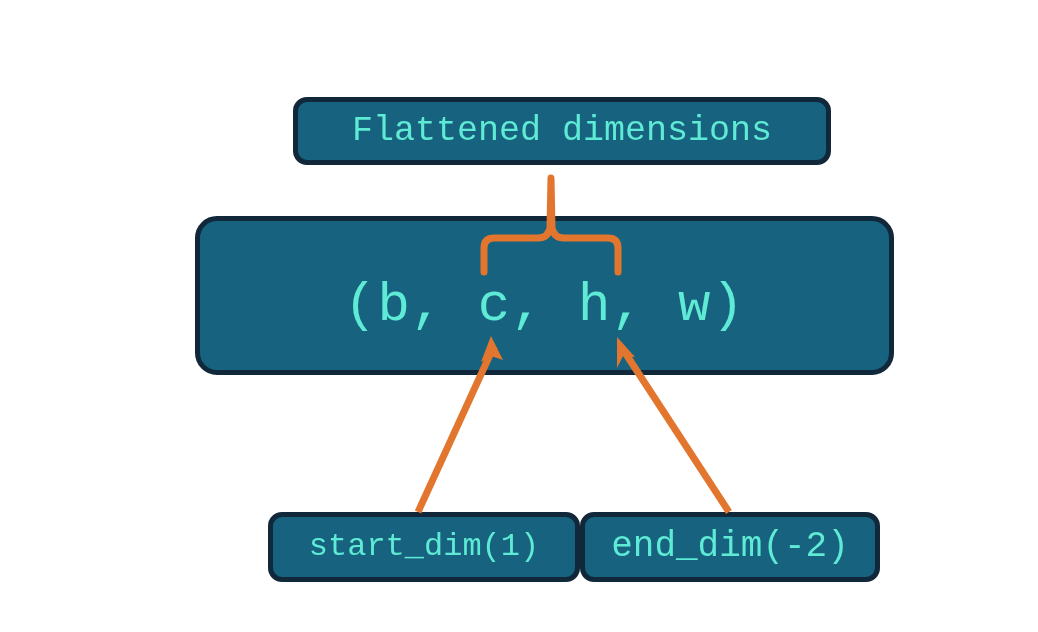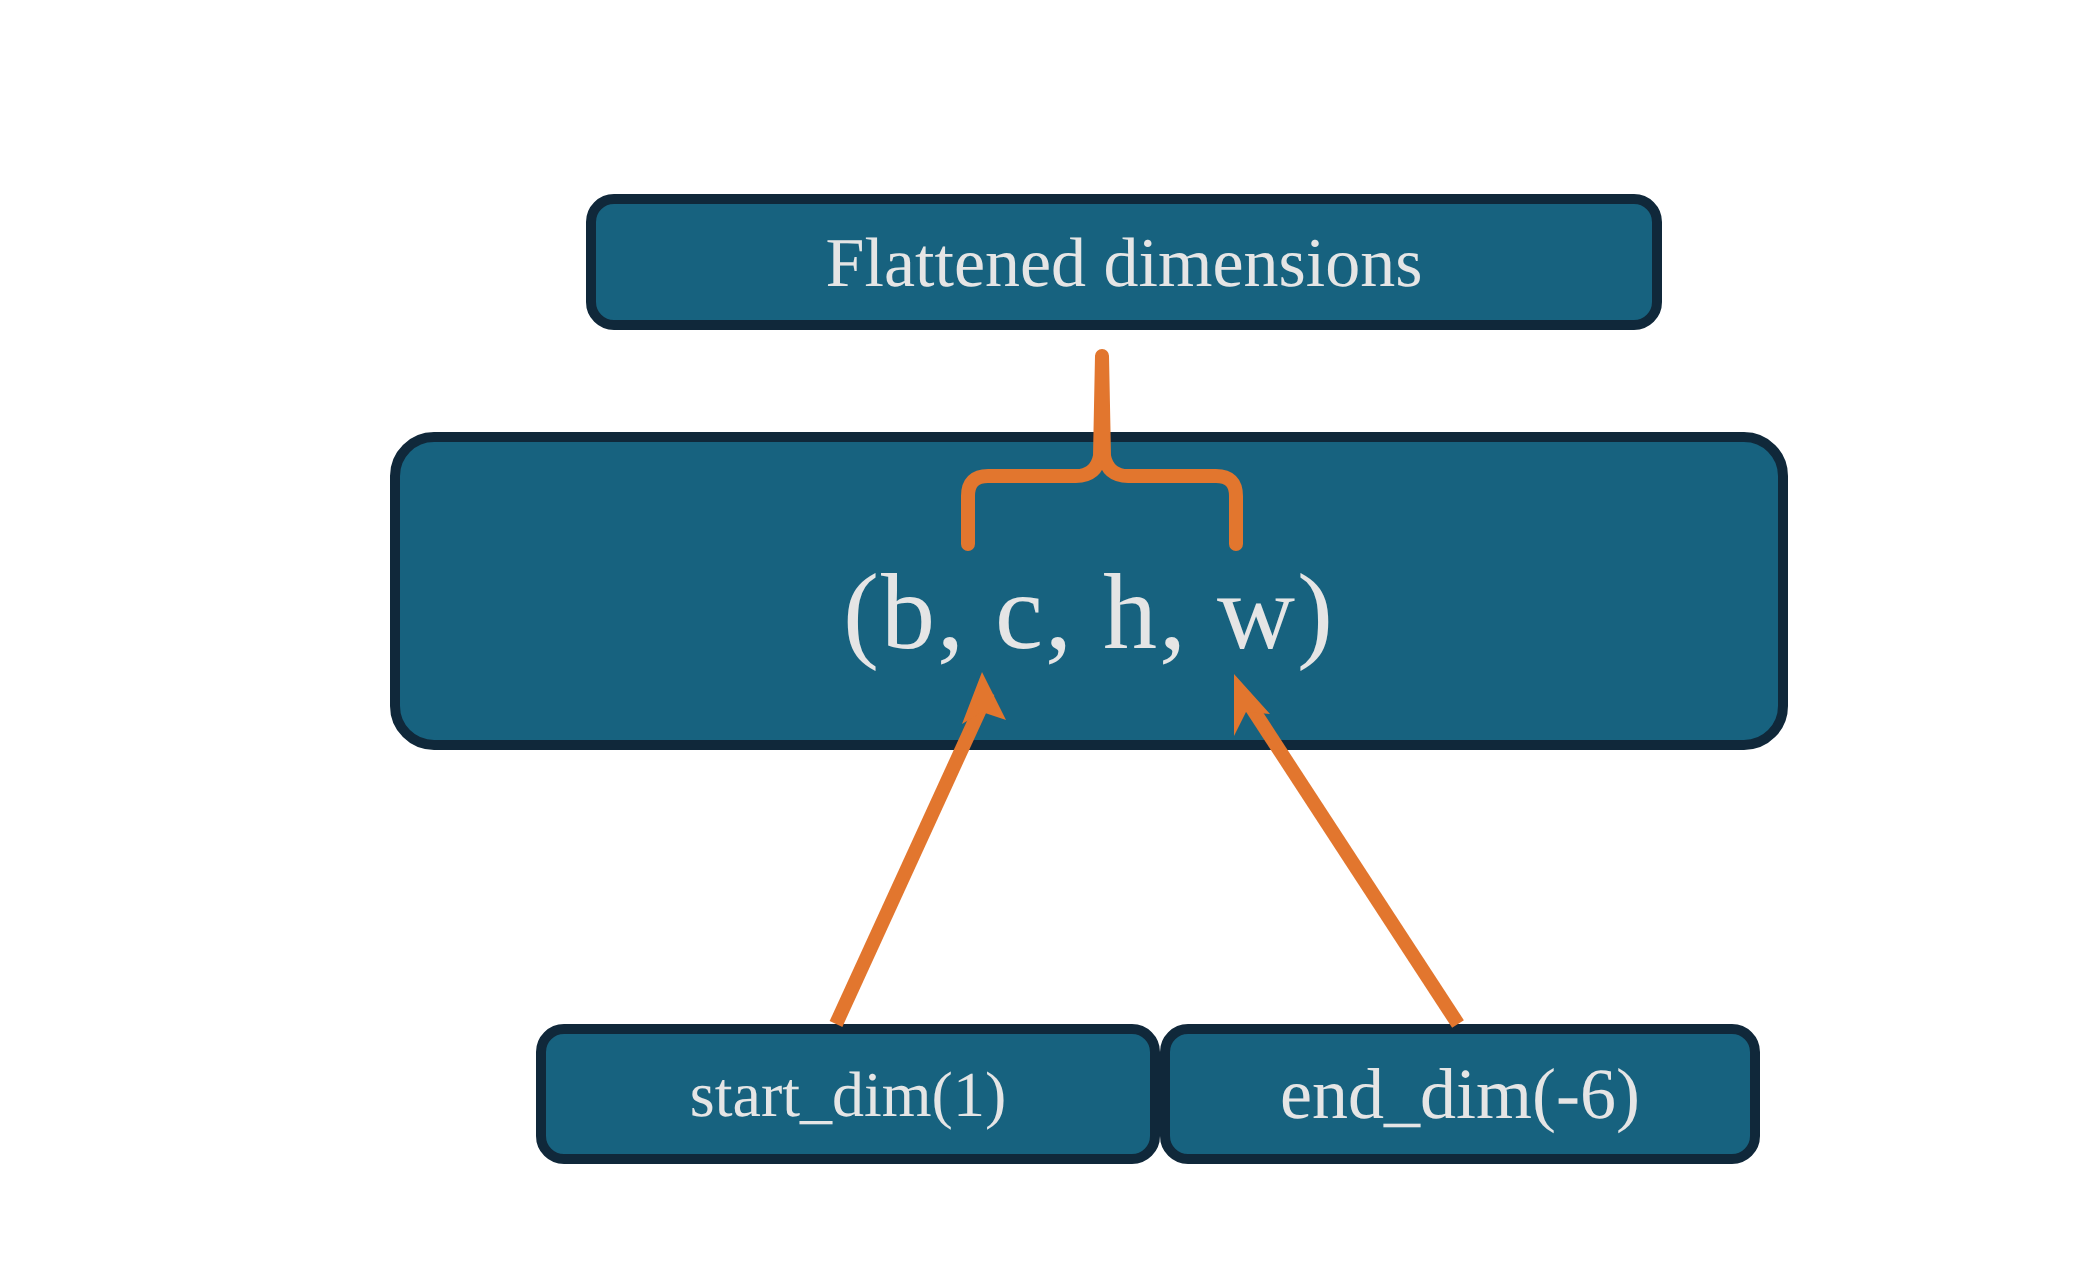--- a/index.html
+++ b/index.html
@@ -22,22 +22,22 @@
   }
   .node {
     position: absolute;
     box-sizing: border-box;
     background: #17627f;
     border: 5px solid #10283a;
     border-radius: 14px;
     display: flex;
     align-items: center;
     justify-content: center;
-    color: #e5e5e5;
-    font-family: Liberation Serif, serif;
+    color: #5eead4;
+    font-family: Liberation Mono, monospace;
     font-weight: 400;
     line-height: 1;
     white-space: nowrap;
     user-select: none;
   }
   #node-flattened {
     left: 293px;
     top: 97px;
     width: 538px;
     height: 68px;
@@ -93,21 +93,21 @@
 
   <div class="node" id="node-shape">
     <span class="shape-label node-label">(b, c, h, w)</span>
   </div>
 
   <div class="node" id="node-start-dim">
     <span class="node-label">start_dim(1)</span>
   </div>
 
   <div class="node" id="node-end-dim">
-    <span class="node-label">end_dim(-6)</span>
+    <span class="node-label">end_dim(-2)</span>
   </div>
 
   <svg id="overlay" viewBox="0 0 1038 632" width="1038" height="632">
 
     <path d="M 484 272
              L 484 248
              Q 484 238 494 238
              L 538 238
              Q 548 238 550 228
              L 551 178

